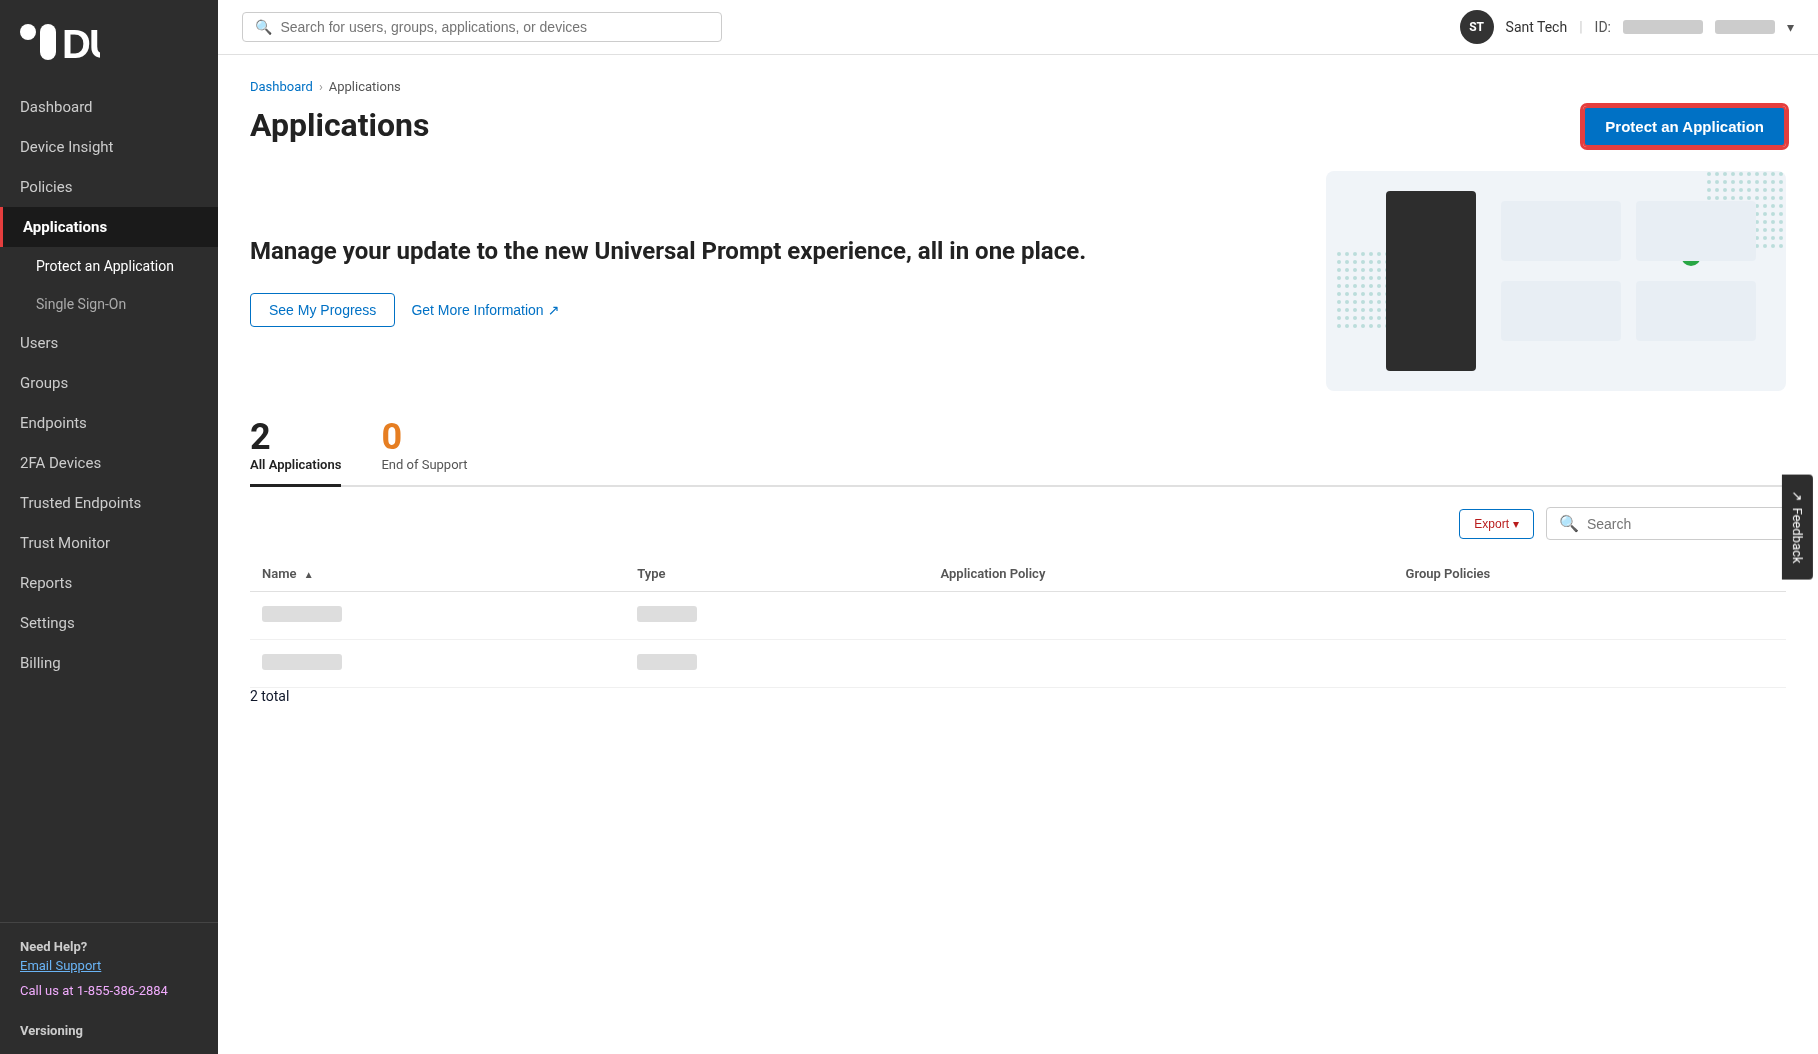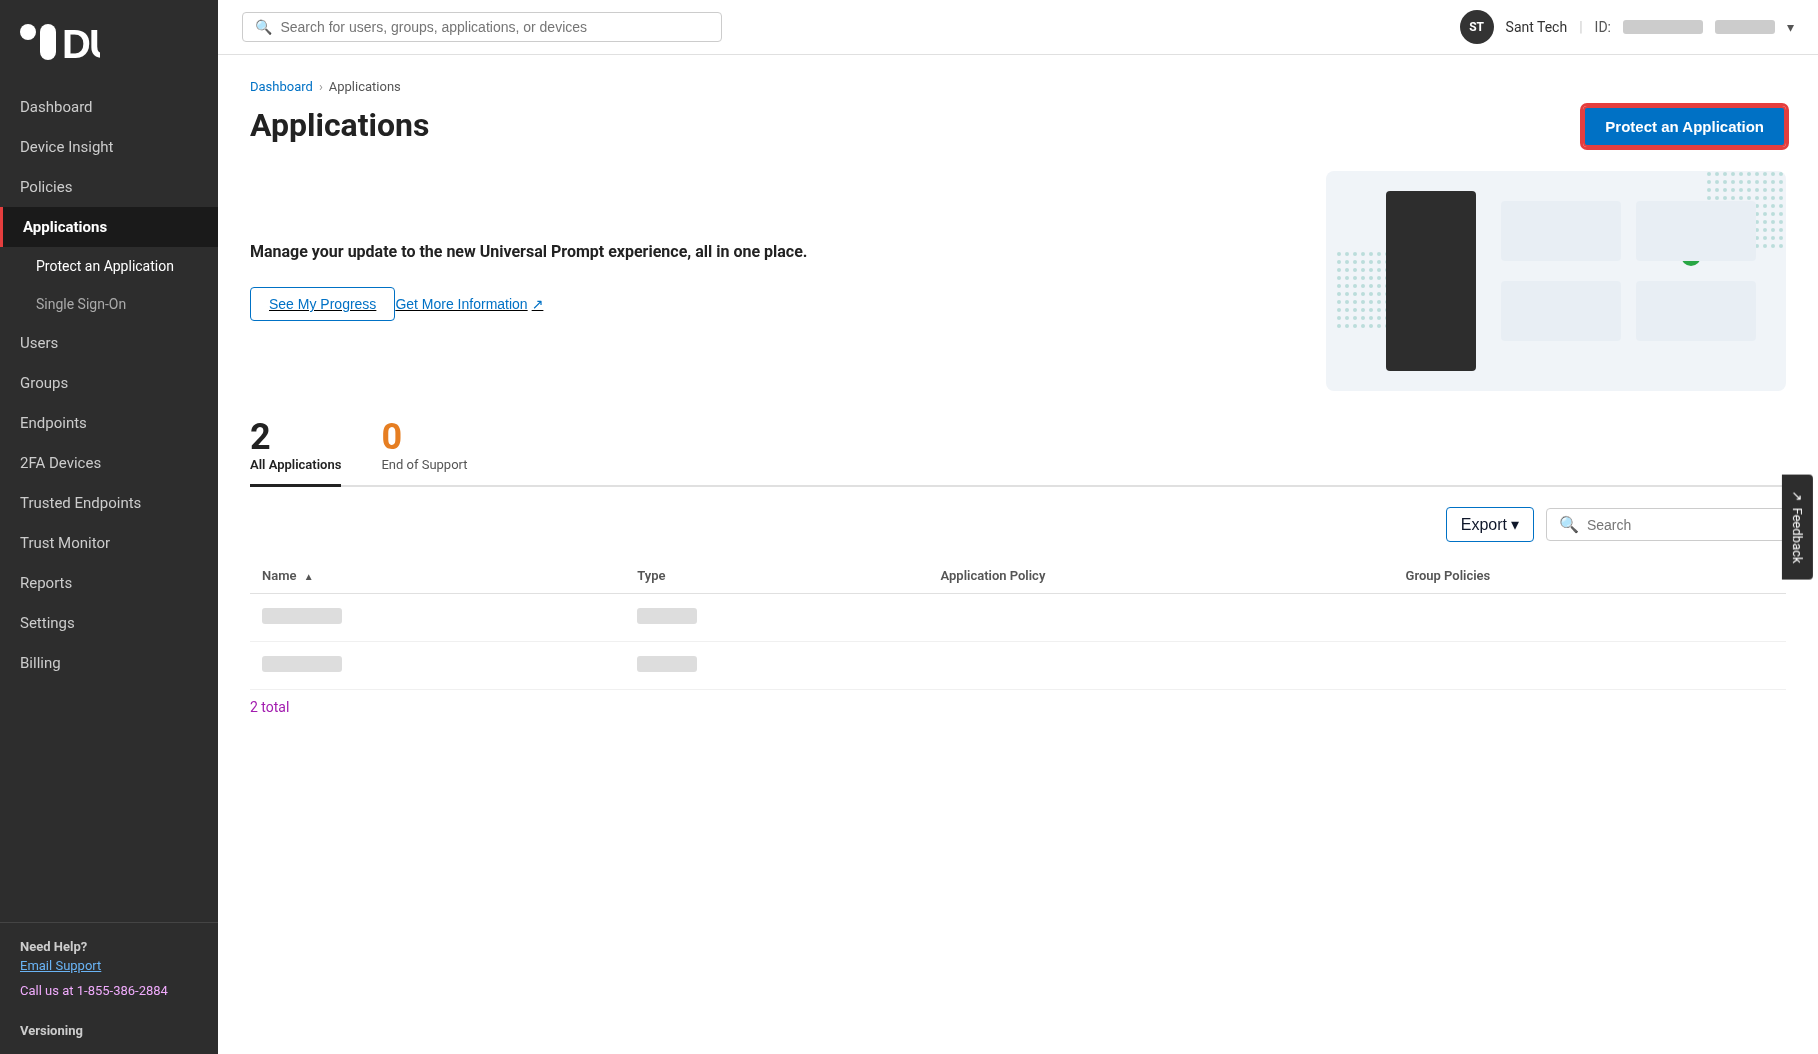--- a/index.html
+++ b/index.html
@@ -182,27 +182,27 @@
 
     
     .banner-section {
       display: flex;
       gap: 24px;
       margin-bottom: 28px;
       align-items: center;
     }
     .banner-text { flex: 1; }
     .banner-text h2 {
-      font-size: 16px;
+      font-size: 24px;
       font-weight: 700;
       color: #222;
       margin-bottom: 24px;
       line-height: 1.4;
     }
-    .banner-actions { display: flex; align-items: center; text-decoration: underline; }
+    .banner-actions { display: flex; gap: 16px; align-items: center; }
     .btn-outline {
       border: 1px solid #0071c5;
       color: #0071c5;
       background: #fff;
       border-radius: 4px;
       padding: 8px 18px;
       font-size: 14px;
       cursor: pointer;
     }
     .btn-link {
@@ -309,25 +309,25 @@
     
     .table-controls {
       display: flex;
       justify-content: flex-end;
       gap: 12px;
       margin-bottom: 16px;
       align-items: center;
     }
     .export-btn {
       border: 1px solid #0071c5;
-      color: #0f172a;
+      color: #b91c1c;
       background: #fff;
       border-radius: 4px;
       padding: 7px 14px;
-      font-size: 16px;
+      font-size: 12px;
       cursor: pointer;
       display: flex;
       align-items: flex-end;
       gap: 4px;
     }
     .search-input-wrap {
       display: flex;
       align-items: center;
       border: 1px solid #ccc;
       border-radius: 4px;
@@ -362,22 +362,22 @@
     }
     .sort-icon { font-size: 10px; margin-left: 4px; }
     .placeholder-cell {
       display: inline-block;
       height: 16px;
       background: #ddd;
       border-radius: 3px;
     }
     .table-footer {
       font-size: 14px;
-      color: #a21caf;
-      margin-top: 9px;
+      color: #0f172a;
+      margin-top: 0;
     }
 
     
     .feedback-tab {
       position: fixed;
       right: -32px;
       top: 50%;
       transform: translateY(-50%) rotate(90deg);
       background: #2d2d2d;
       color: #fff;

